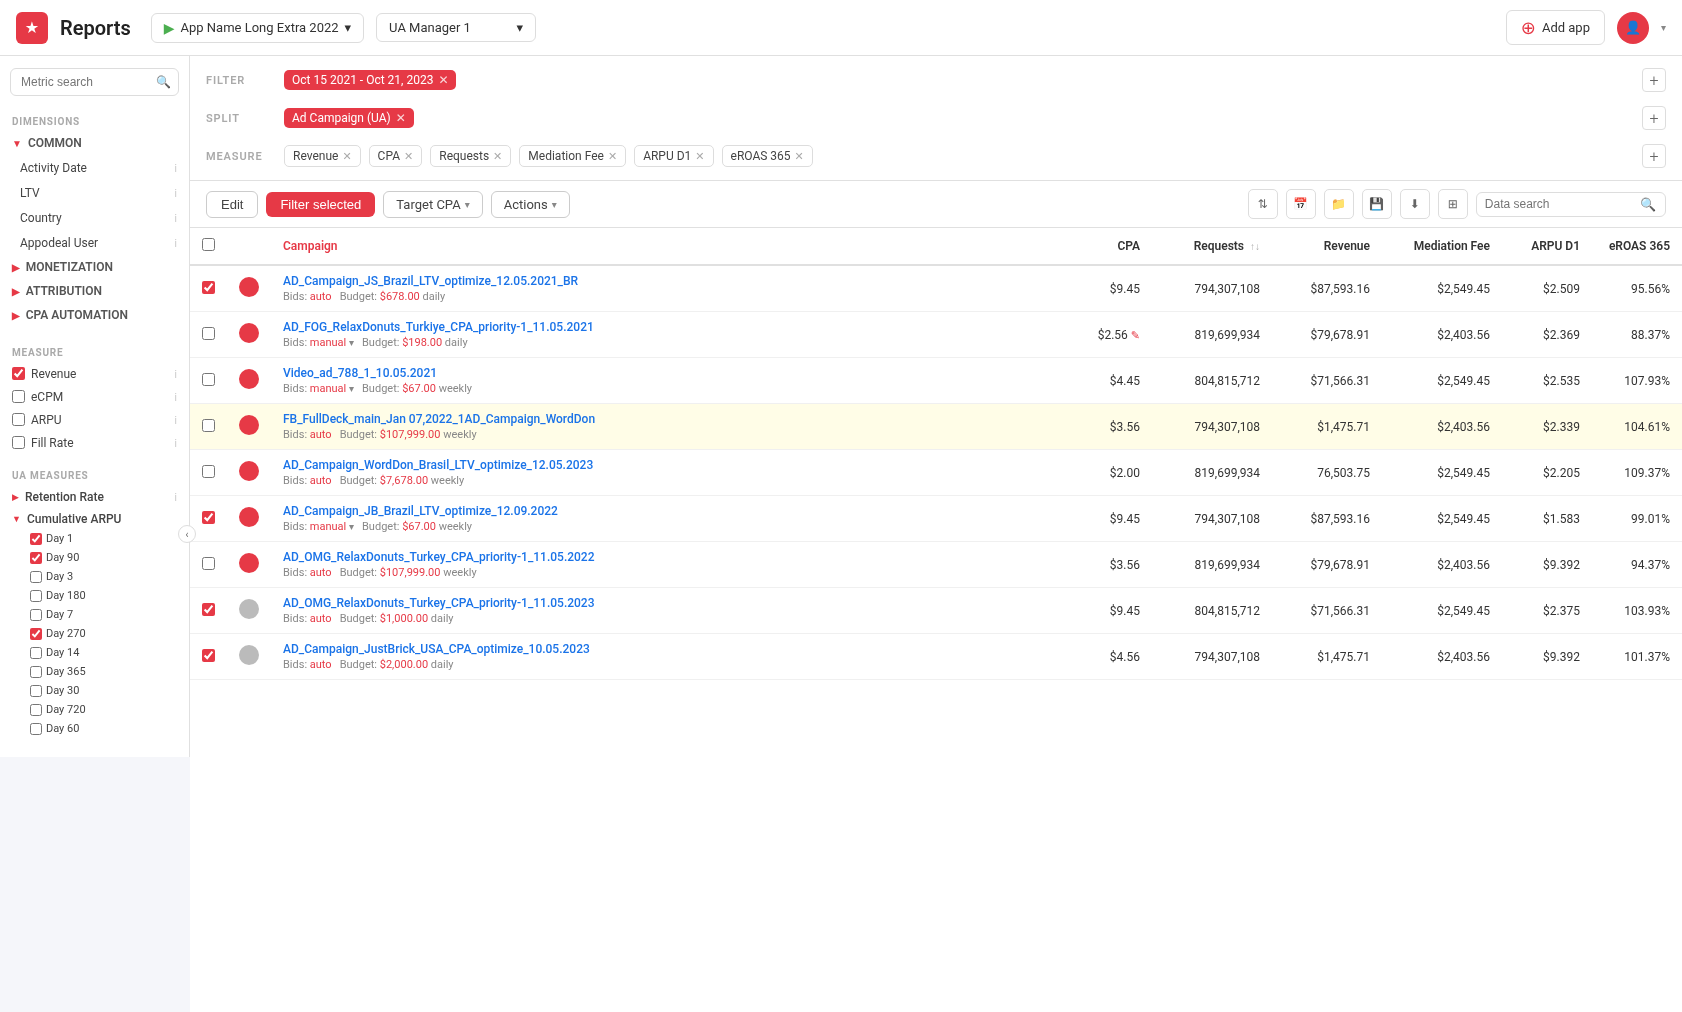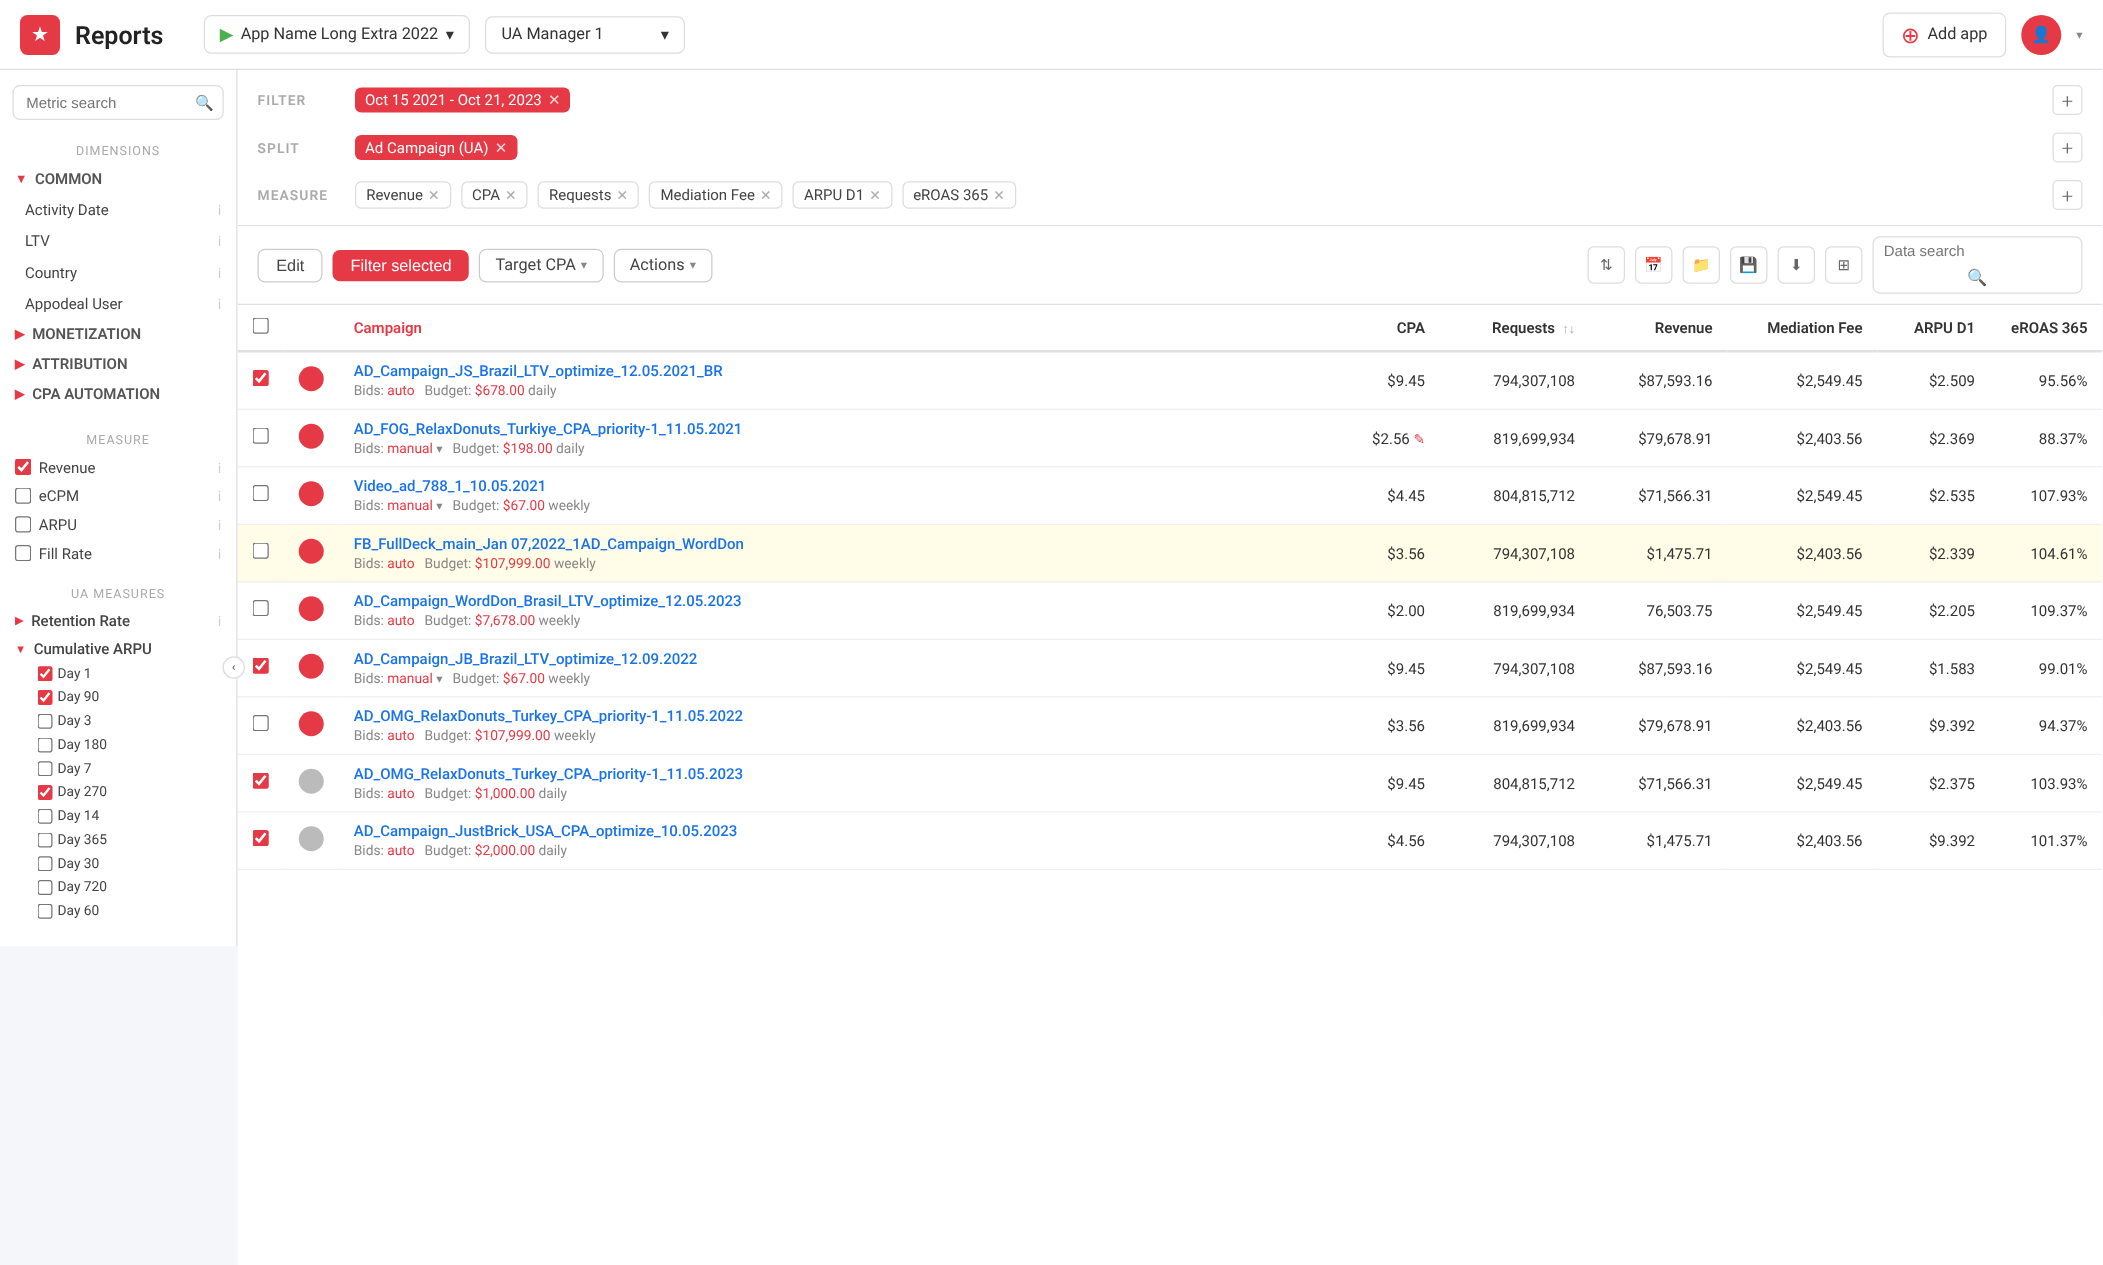--- a/index.html
+++ b/index.html
@@ -5,38 +5,38 @@
     * { box-sizing: border-box; margin: 0; padding: 0; }
     body { font-family: -apple-system, BlinkMacSystemFont, 'Segoe UI', Roboto, sans-serif; font-size: 13px; background: #f5f6fa; color: #333; display: flex; flex-direction: column; height: 100vh; overflow: hidden; }
 
     
     .top-nav {
       display: flex; align-items: center; background: #fff; border-bottom: 1px solid #e0e0e0;
       padding: 0 16px; height: 56px; flex-shrink: 0; gap: 12px;
     }
     .app-icon { width: 32px; height: 32px; background: #e63946; border-radius: 6px; display: flex; align-items: center; justify-content: center; }
     .app-icon-star { color: #fff; font-size: 16px; }
-    .reports-title { font-size: 20px; font-weight: 600; color: #222; margin-right: 20px; }
+    .reports-title { font-size: 20px; font-weight: 600; color: #222; margin-right: 8px; }
     .app-selector { display: flex; align-items: center; background: #fff; border: 1px solid #ddd; border-radius: 6px; padding: 6px 12px; gap: 6px; cursor: pointer; font-size: 13px; }
     .play-icon { color: #4caf50; font-size: 14px; }
     .ua-selector { display: flex; align-items: center; background: #fff; border: 1px solid #ddd; border-radius: 6px; padding: 6px 12px; gap: 6px; cursor: pointer; font-size: 13px; min-width: 160px; justify-content: space-between; }
     .nav-spacer { flex: 1; }
     .add-app-btn { display: flex; align-items: center; gap: 6px; background: #fff; border: 1px solid #ddd; border-radius: 6px; padding: 6px 14px; cursor: pointer; font-size: 13px; color: #333; }
     .add-icon { color: #e63946; font-size: 18px; font-weight: 300; }
     .user-avatar { width: 32px; height: 32px; border-radius: 50%; background: #e63946; color: #fff; display: flex; align-items: center; justify-content: center; font-size: 13px; cursor: pointer; }
 
     
     .main-layout { display: flex; flex: 1; overflow: hidden; }
 
     
     .sidebar { width: 190px; background: #fff; border-right: 1px solid #e0e0e0; overflow-y: auto; padding: 12px 0; flex-shrink: 0; }
     .sidebar-search { margin: 0 10px 12px; position: relative; }
     .sidebar-search input { width: 100%; border: 1px solid #ddd; border-radius: 6px; padding: 6px 28px 6px 10px; font-size: 12px; color: #555; outline: none; }
     .sidebar-search-icon { position: absolute; right: 8px; top: 50%; transform: translateY(-50%); color: #999; font-size: 12px; }
-    .sidebar-section-label { font-size: 10px; font-weight: 400; color: #aaa; letter-spacing: 0.08em; padding: 8px 12px 4px; text-transform: uppercase; text-align: center; }
+    .sidebar-section-label { font-size: 10px; font-weight: 700; color: #aaa; letter-spacing: 0.08em; padding: 8px 12px 4px; text-transform: uppercase; }
     .sidebar-group-header { display: flex; align-items: center; gap: 6px; padding: 5px 12px; cursor: pointer; font-size: 12px; font-weight: 600; color: #555; }
     .sidebar-group-arrow { font-size: 10px; color: #e63946; }
     .sidebar-item { display: flex; align-items: center; justify-content: space-between; padding: 5px 12px 5px 20px; font-size: 12px; color: #444; cursor: pointer; }
     .info-icon { color: #ccc; font-size: 11px; }
 
     .measure-section { margin-top: 12px; }
     .sidebar-checkbox-item { display: flex; align-items: center; gap: 6px; padding: 4px 12px 4px 12px; font-size: 12px; color: #444; cursor: pointer; }
     .sidebar-checkbox-item input[type="checkbox"] { accent-color: #e63946; }
 
     .ua-measures-section { margin-top: 8px; }
@@ -62,21 +62,21 @@
     .measure-chip-close { color: #aaa; cursor: pointer; font-size: 11px; }
     .filter-add { margin-left: auto; width: 24px; height: 24px; display: flex; align-items: center; justify-content: center; border: 1px solid #ddd; border-radius: 4px; cursor: pointer; color: #666; font-size: 16px; font-weight: 300; }
 
     
     .toolbar { display: flex; align-items: center; gap: 8px; background: #fff; border-bottom: 1px solid #e0e0e0; padding: 8px 16px; flex-shrink: 0; }
     .btn-edit { background: #fff; border: 1.5px solid #ccc; border-radius: 6px; padding: 5px 14px; font-size: 13px; cursor: pointer; color: #444; }
     .btn-filter-selected { background: #e63946; color: #fff; border: none; border-radius: 6px; padding: 5px 14px; font-size: 13px; cursor: pointer; font-weight: 500; }
     .btn-dropdown { background: #fff; border: 1.5px solid #ccc; border-radius: 6px; padding: 5px 12px; font-size: 13px; cursor: pointer; color: #444; display: flex; align-items: center; gap: 4px; }
     .dropdown-arrow { font-size: 10px; color: #888; }
     .toolbar-spacer { flex: 1; }
-    .search-box { display: flex; align-items: center; border: 1px solid #ddd; border-radius: 6px; padding: 4px 8px; gap: 6px; background: #fff; flex-direction: column; }
+    .search-box { display: flex; align-items: center; border: 1px solid #ddd; border-radius: 6px; padding: 4px 8px; gap: 6px; background: #fff; }
     .search-box input { border: none; outline: none; font-size: 12px; color: #555; width: 150px; }
     .search-icon { color: #aaa; font-size: 13px; }
     .toolbar-icon-btn { width: 30px; height: 30px; display: flex; align-items: center; justify-content: center; border: 1px solid #ddd; border-radius: 5px; cursor: pointer; color: #666; background: #fff; font-size: 14px; }
 
     
     .table-container { flex: 1; overflow: auto; background: #fff; }
     table { width: 100%; border-collapse: collapse; }
     thead tr { background: #fff; border-bottom: 2px solid #e0e0e0; }
     th { padding: 10px 12px; text-align: left; font-size: 12px; font-weight: 600; color: #333; white-space: nowrap; position: sticky; top: 0; background: #fff; border-bottom: 2px solid #e0e0e0; }
     th.sortable { cursor: pointer; }

